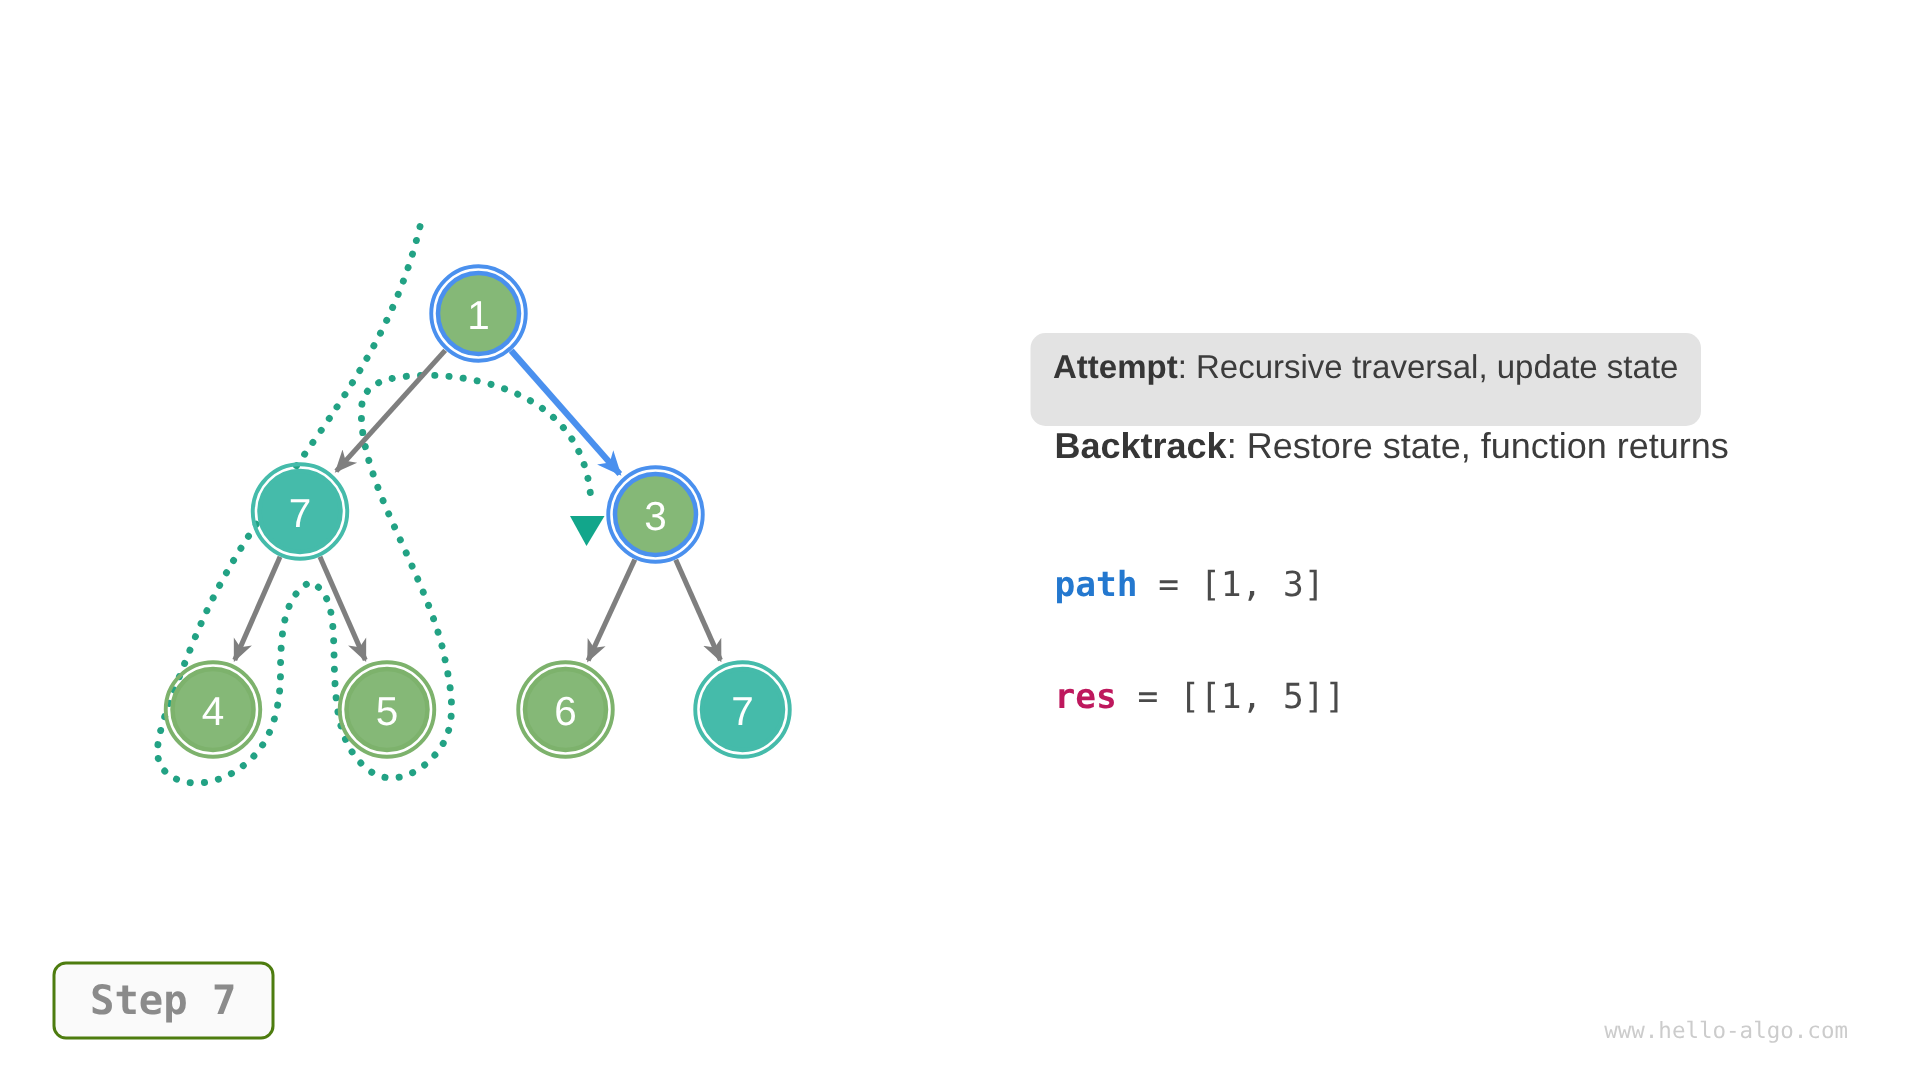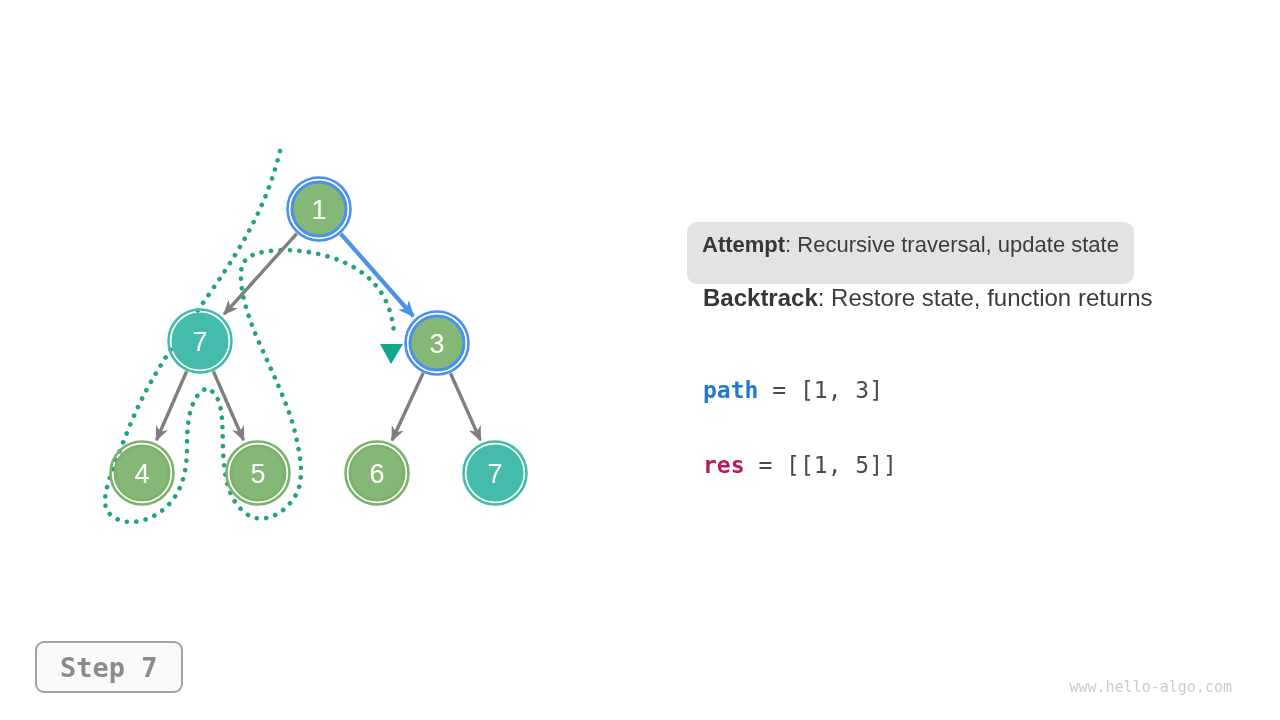--- a/index.html
+++ b/index.html
@@ -50,21 +50,21 @@
     font-size: 23px; color: #4a4a4a; white-space: pre; line-height: 1.2;
   }
   .code-line.path-line { top: 333px; margin-top: 44px; }
   .code-line.res-line  { top: 452px; }
   .code-line .var-path { color: #2478cf; font-weight: bold; }
   .code-line .var-res  { color: #be185d; font-weight: bold; }
 
   
   .step-badge {
     position: absolute; left: 35px; top: 641px; height: 52px;
-    border: 2px solid #a3a3a3; border-radius: 9px; background: #fafafa;
+    border: 2px solid #4d7c0f; border-radius: 9px; background: #fafafa;
     display: flex; align-items: center; padding: 0 23px; box-sizing: border-box;
     font-family: "DejaVu Sans Mono", monospace; font-weight: bold;
     font-size: 27px; color: #8b8b8b; white-space: pre;
   }
 
   
   .watermark {
     position: absolute; right: 48px; top: 678px;
     font-family: "DejaVu Sans Mono", monospace;
     font-size: 15px; color: #cccccc;

